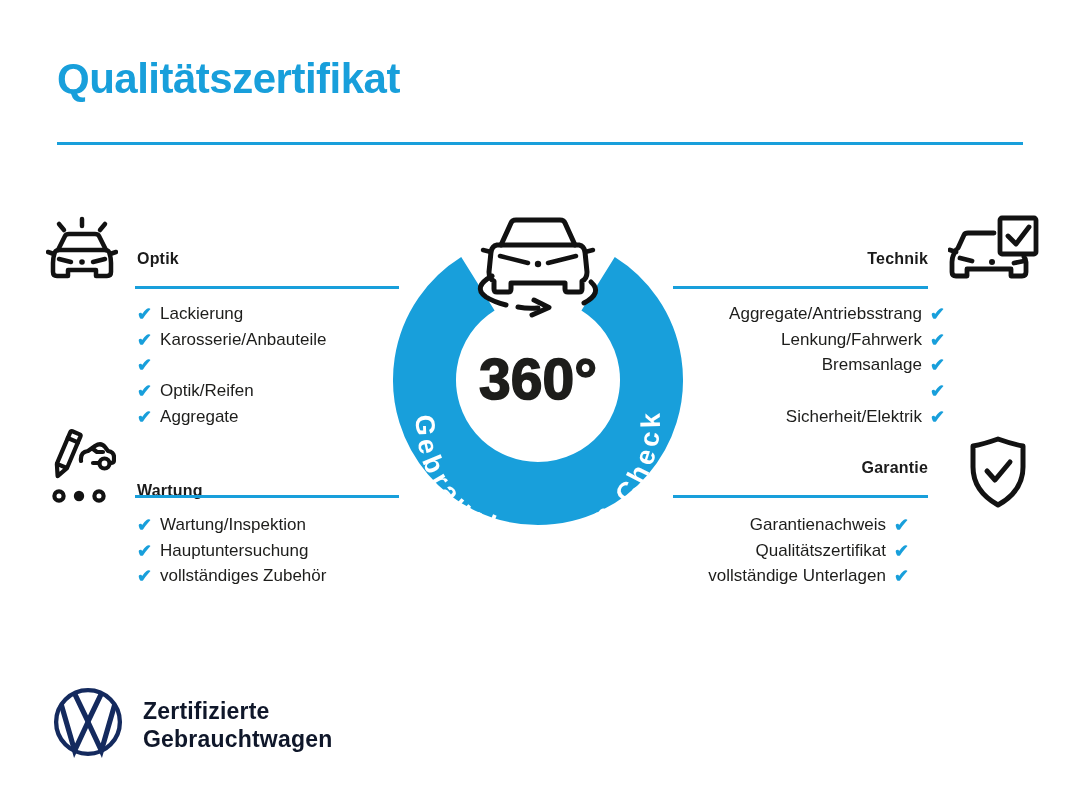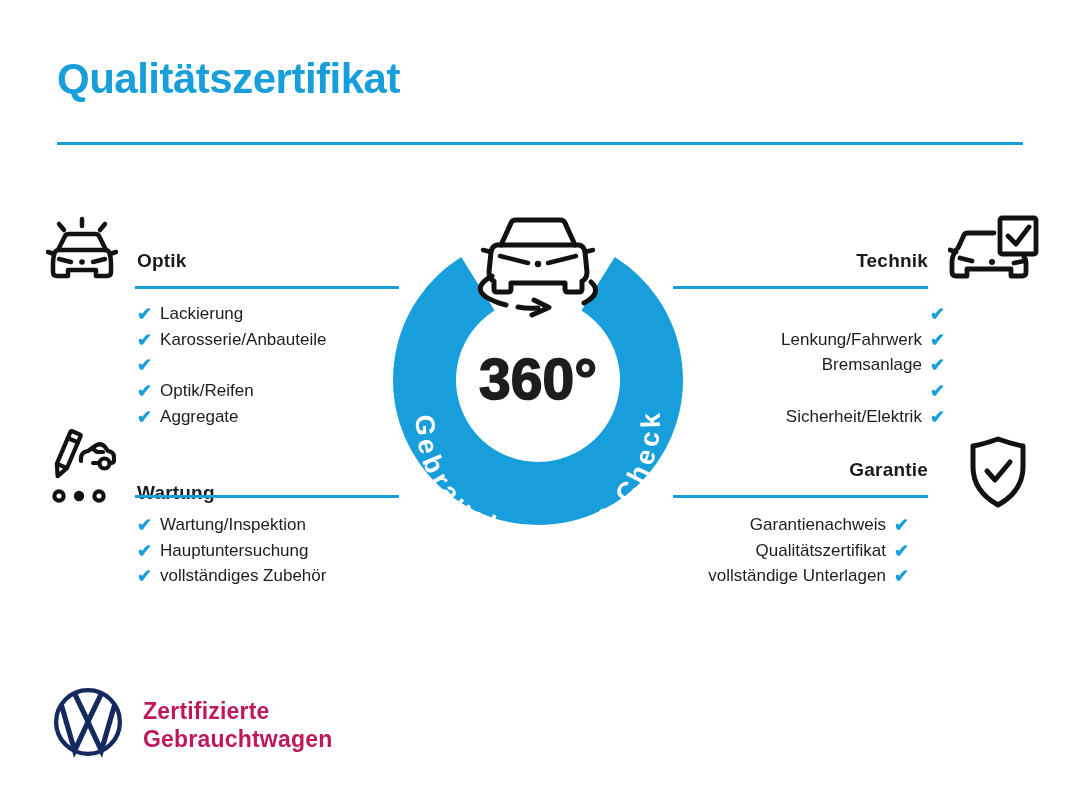--- a/index.html
+++ b/index.html
@@ -9,21 +9,21 @@
     -webkit-font-smoothing:antialiased;
   }
   .title{
     position:absolute;left:57px;top:55px;
     font-size:42px;font-weight:700;color:#189FDB;letter-spacing:-0.5px;
   }
   .title-rule{
     position:absolute;left:57px;top:142px;width:966px;height:3px;background:#189FDB;
   }
   .section-heading{
-    position:absolute;font-size:19px;font-weight:700;color:#1B1B1B;letter-spacing:0.2px;
+    position:absolute;font-size:16px;font-weight:700;color:#1B1B1B;letter-spacing:0.2px;
   }
   #optik-heading{left:137px;top:250px;}
   #wartung-heading{left:137px;top:459px;margin-top:23px;}
   #technik-heading{left:674px;top:250px;width:254px;text-align:right;}
   #garantie-heading{left:674px;top:459px;width:254px;text-align:right;}
   .rule{position:absolute;height:3px;background:#189FDB;}
   #optik-rule{left:135px;top:286px;width:264px;}
   #wartung-rule{left:135px;top:495px;width:264px;}
   #technik-rule{left:673px;top:286px;width:255px;}
   #garantie-rule{left:673px;top:495px;width:255px;}
@@ -32,21 +32,21 @@
   .items.right .row{justify-content:flex-end;}
   #optik-items{left:137px;top:301px;}
   #wartung-items{left:137px;top:512px;}
   #technik-items{left:600px;top:301px;width:345px;}
   #garantie-items{left:564px;top:512px;width:345px;}
   .check{color:#189FDB;font-weight:700;font-size:18px;line-height:1;}
   #ring-svg{position:absolute;left:388px;top:200px;width:300px;height:330px;}
   #vw-logo{position:absolute;left:52px;top:686px;width:72px;height:72px;}
   .footer-text{
     position:absolute;left:143px;top:697px;
-    font-size:23px;font-weight:700;color:#be185d;line-height:28px;letter-spacing:0.2px;
+    font-size:23px;font-weight:700;color:#0f172a;line-height:28px;letter-spacing:0.2px;
   }
   .icon-svg{position:absolute;}
   #optik-icon{left:46px;top:214px;width:72px;height:78px;}
   #wartung-icon{left:46px;top:428px;width:70px;height:80px;}
   #technik-icon{left:948px;top:214px;width:94px;height:78px;}
   #garantie-icon{left:962px;top:434px;width:72px;height:78px;}
 </style>
 </head>
 <body>
 
@@ -136,20 +136,21 @@
     <path d="M 12,44 L 24,47"></path>
     <path d="M 76,47 L 66,49"></path>
     <circle cx="44" cy="48" r="3" fill="#121212" stroke="none"></circle>
   </g>
 </svg>
 
 <div id="technik-heading" class="section-heading">Technik</div>
 <div id="technik-rule" class="rule"></div>
 <div id="technik-items" class="items right">
   <div class="row">
+      <span>Aggregate/Antriebsstrang</span>
       <span class="check">✔</span>
     </div>
   <div class="row">
       <span>Lenkung/Fahrwerk</span>
       <span class="check">✔</span>
     </div>
   <div class="row">
       <span>Bremsanlage</span>
       <span class="check">✔</span>
     </div>

